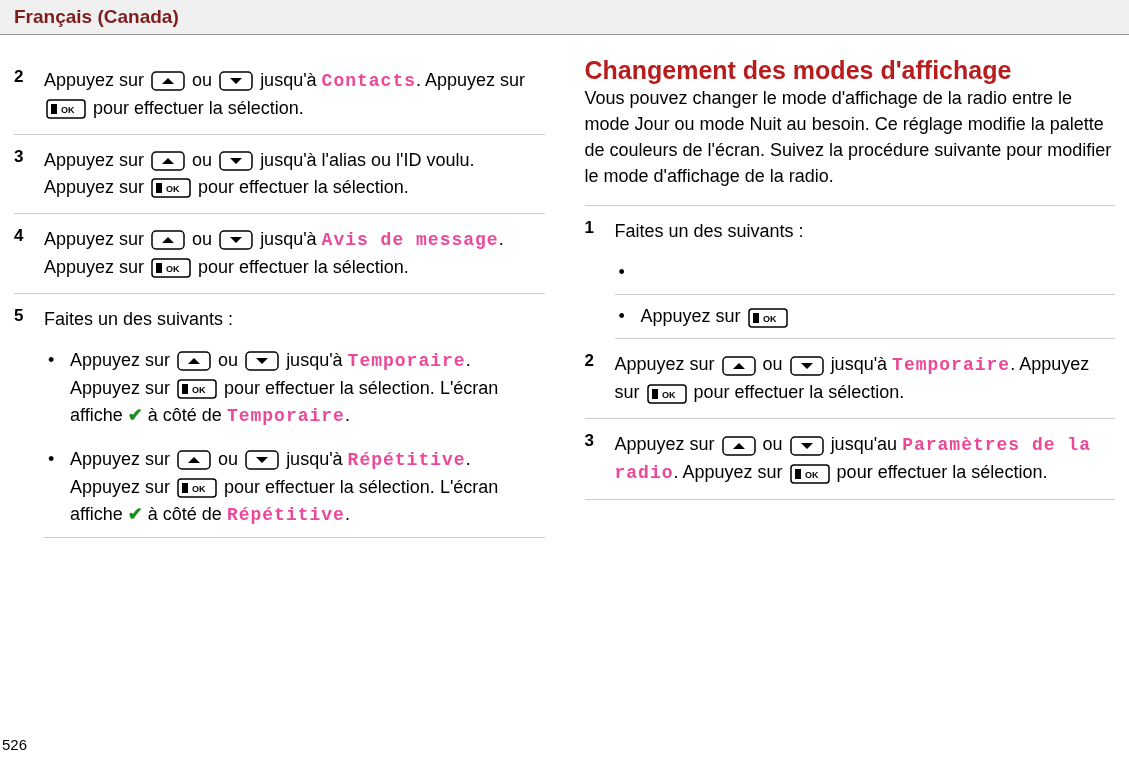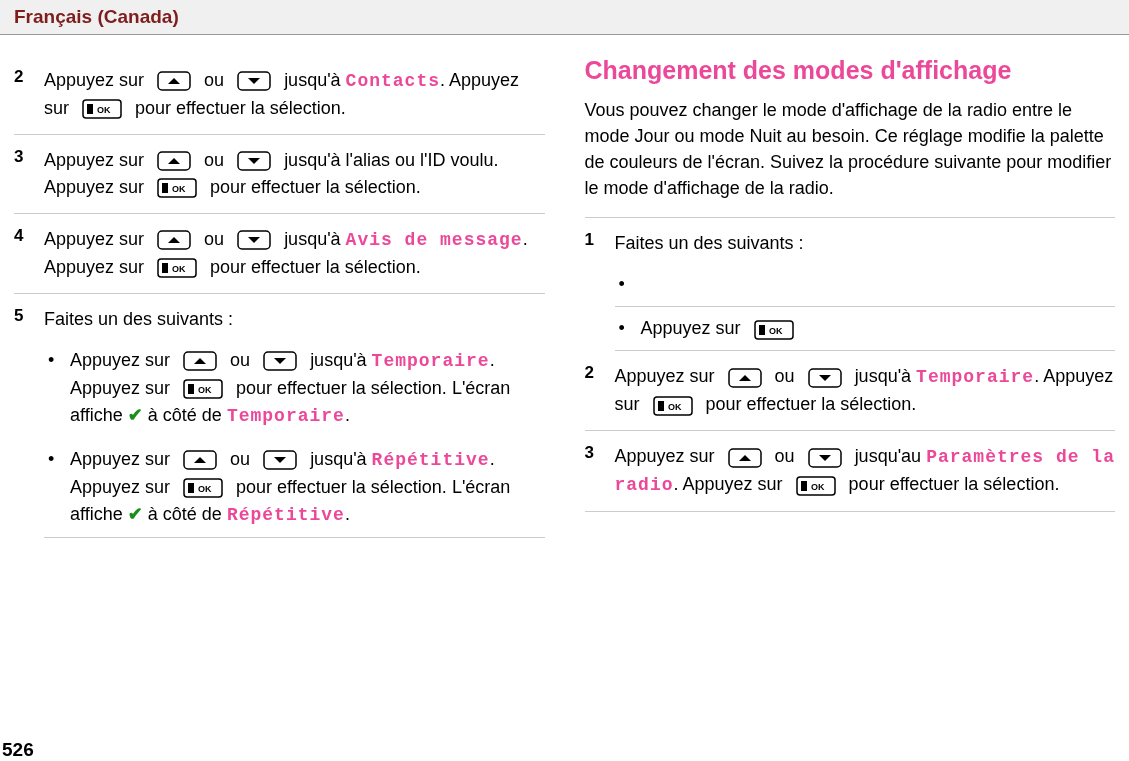--- a/index.html
+++ b/index.html
@@ -58,42 +58,41 @@
   .bullet-body { flex: 1; line-height: 1.5; }
   .mono {
     font-family: "Courier New", Courier, monospace;
     color: #ec4899;
     font-weight: bold;
     letter-spacing: 1px;
   }
   .icon-btn {
     display: inline-block;
     vertical-align: middle;
-    margin: 0 8px;
+    margin: 0 2px;
   }
   .icon-btn svg { display: block; }
   .check {
     display: inline-block;
     color: #1a8f1a;
     font-weight: bold;
   }
   h2.section-title {
-    color: #ec4899;
+    color: #b91c1c;
     font-size: 25px;
     font-weight: bold;
-    margin-bottom: 12px;
     line-height: 1.2;
   }
   .intro { line-height: 1.45; margin-bottom: 16px; }
   .page-number {
     position: absolute;
-    bottom: 0;
+    bottom: 8px;
     left: 2px;
-    font-weight: bold;
-    font-size: 19px;
+    font-weight: normal;
+    font-size: 15px;
   }
   .step-list { border-top: 1px solid #ccc; }
 </style>
 </head>
 <body>
 
 <div class="header-bar">
   <span>Français (Canada)</span>
 </div>
 

